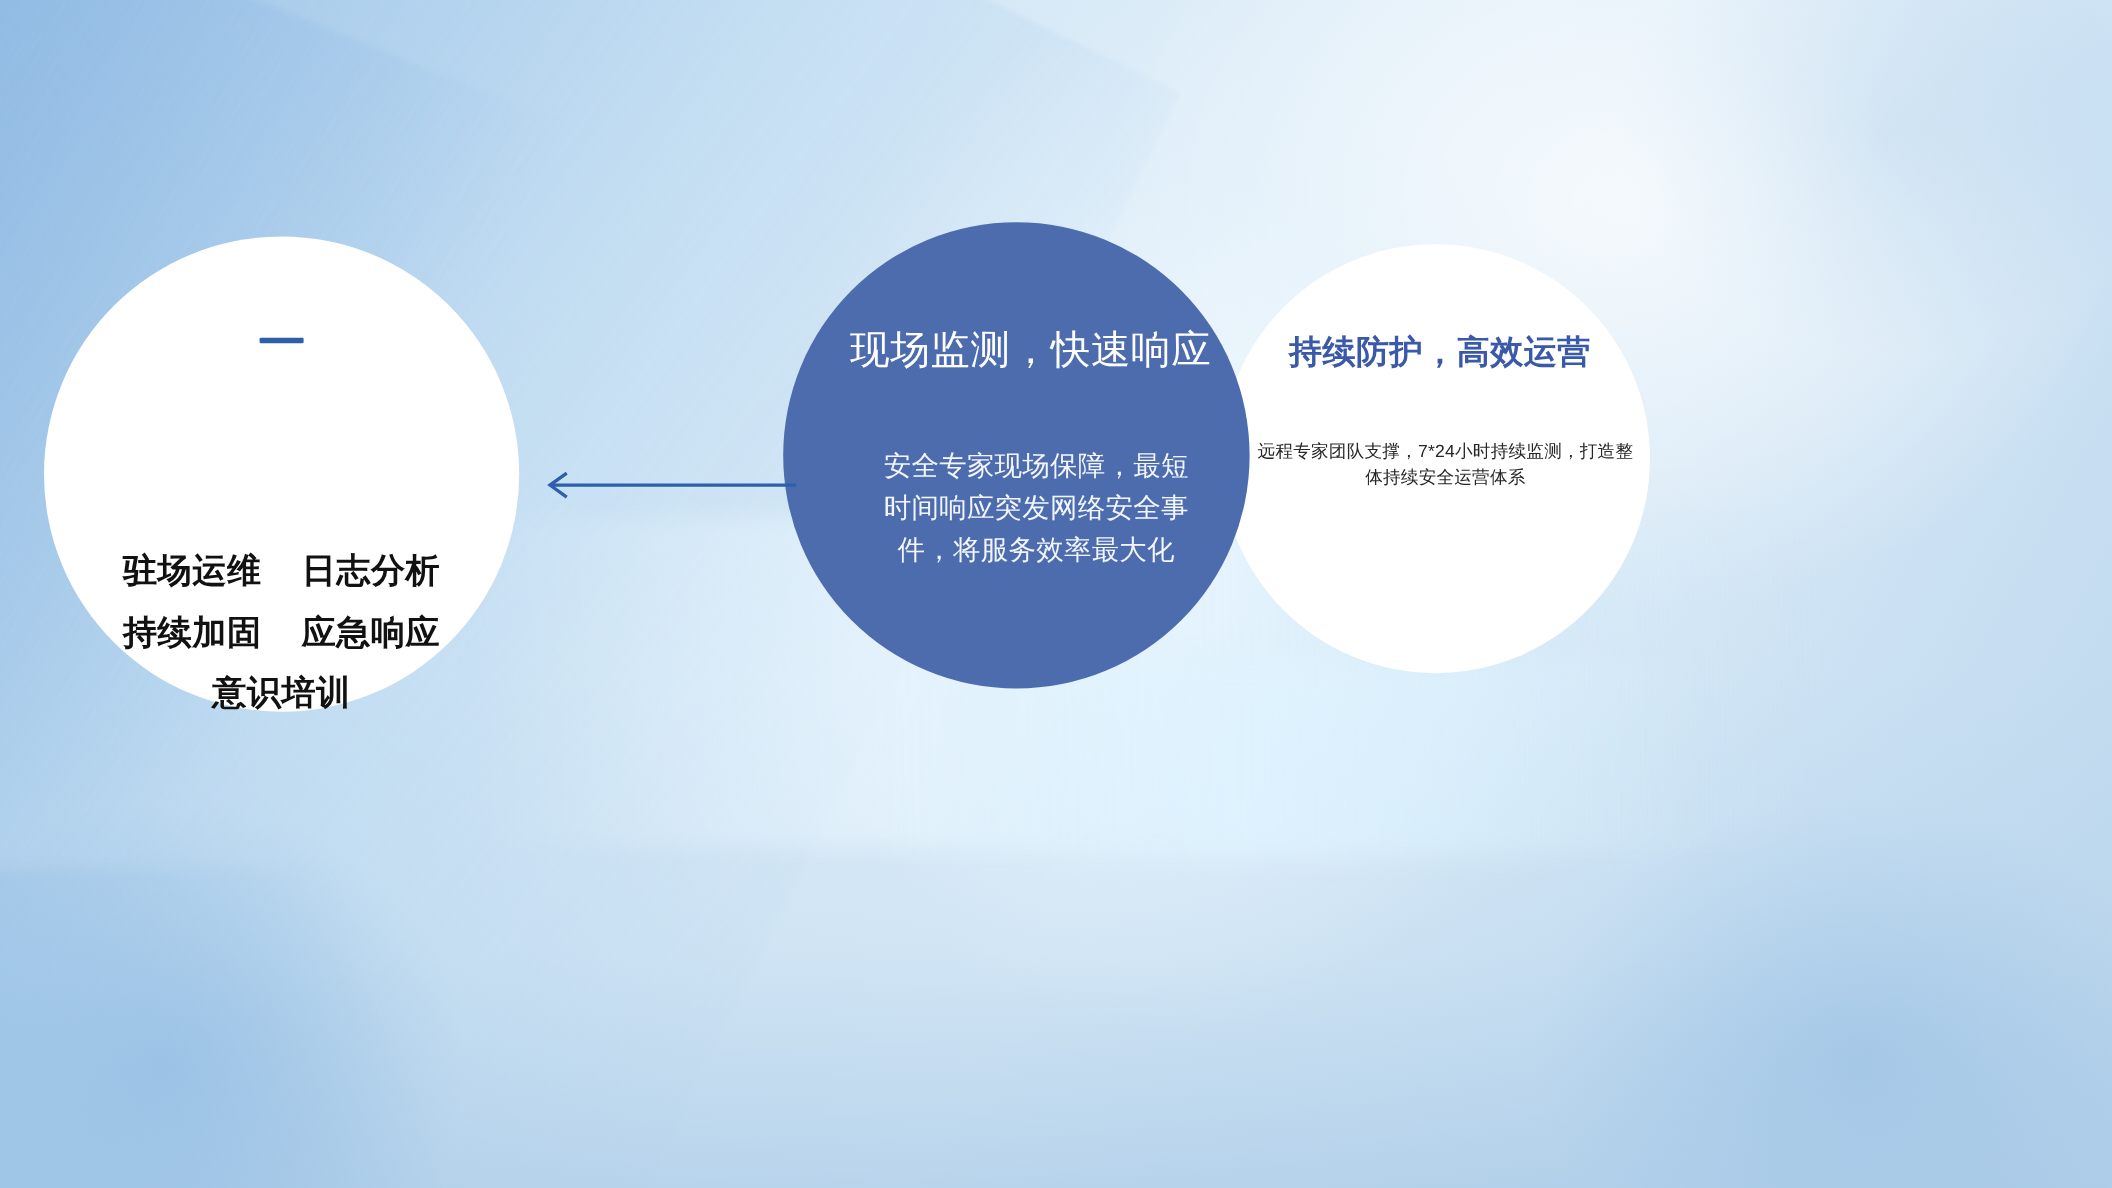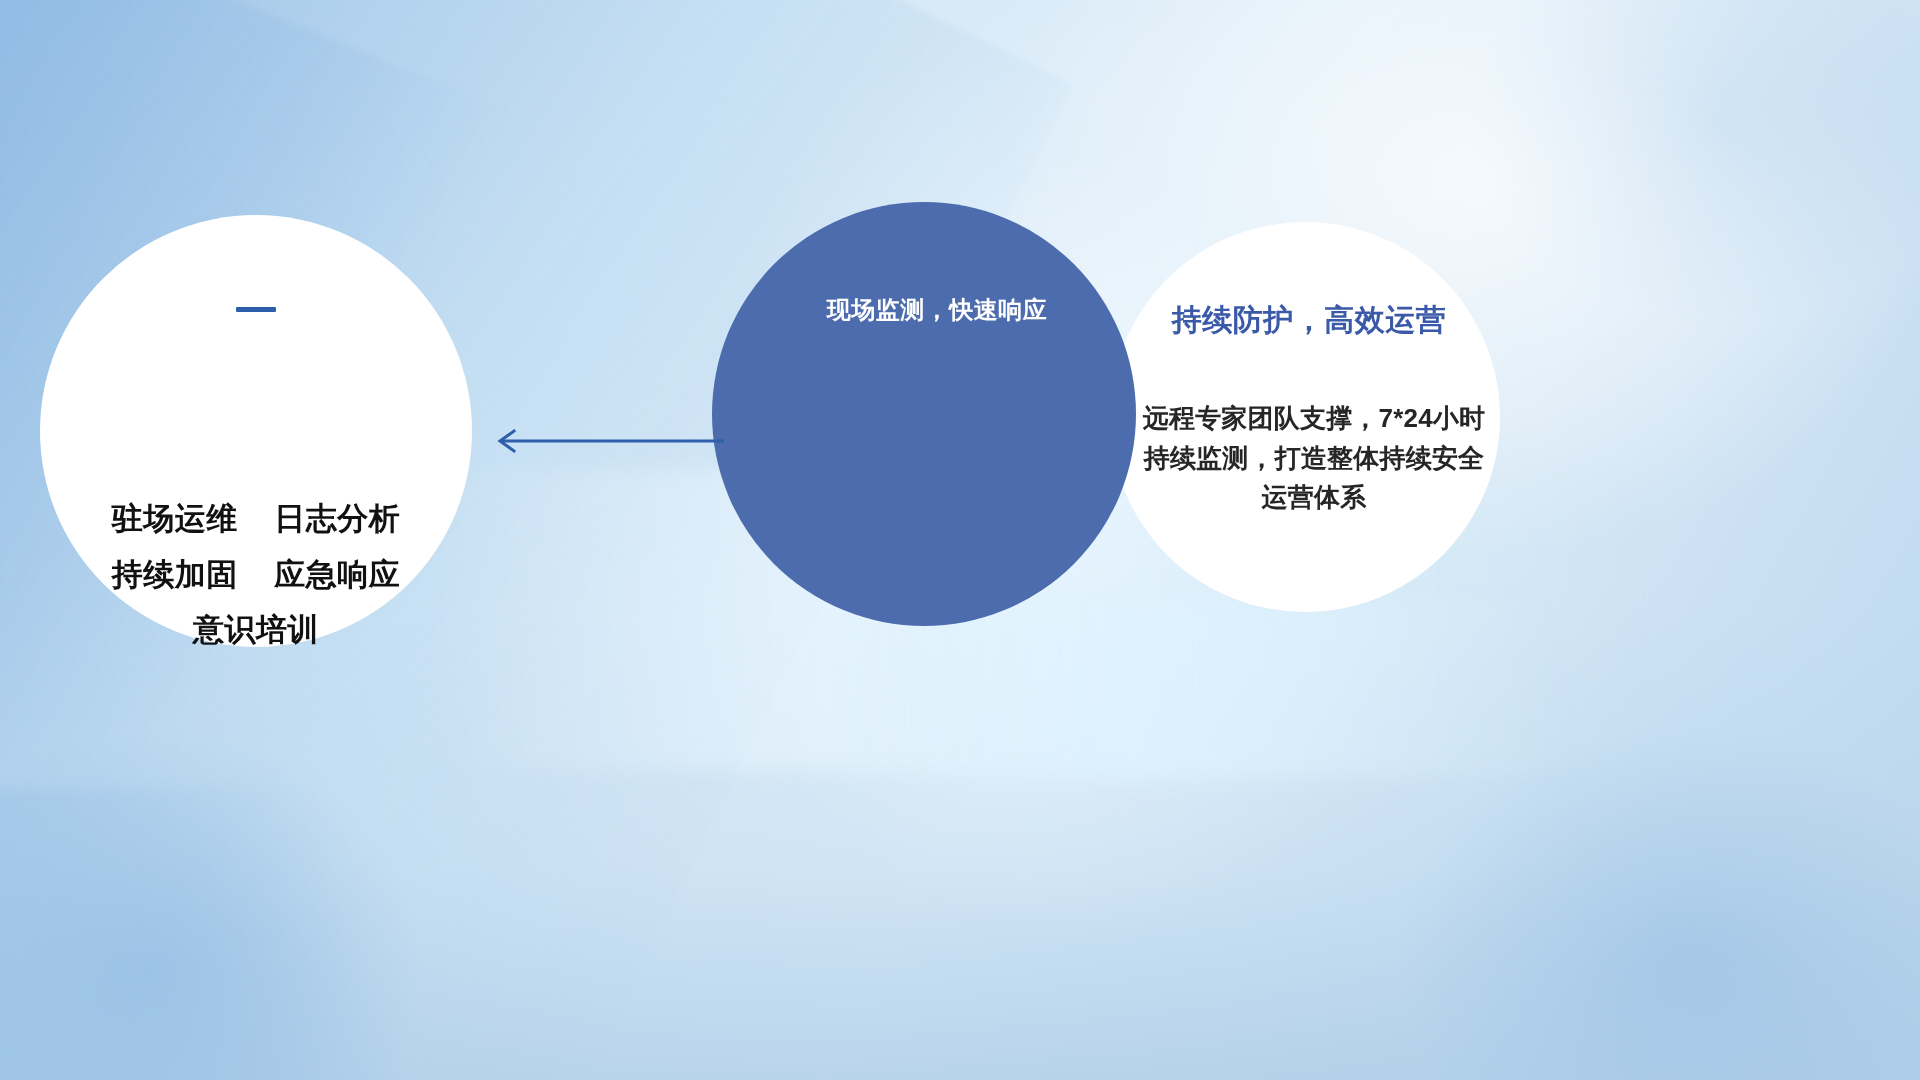--- a/index.html
+++ b/index.html
@@ -181,22 +181,22 @@
     background: #4c6cae;
     z-index: 3;
     display: flex;
     flex-direction: column;
     align-items: center;
     padding-top: 92px;
     box-sizing: border-box;
     overflow: hidden;
   }
   #mid-heading {
-    font-size: 24px;
-    font-weight: bold;
+    font-size: 36px;
+    font-weight: normal;
     color: #ffffff;
     letter-spacing: 0.5px;
     white-space: nowrap;
     margin-left: 26px;
   }
   #mid-body {
     margin-top: 62px;
     width: 300px;
     margin-left: 36px;
     font-size: 25px;
@@ -224,26 +224,25 @@
     font-weight: bold;
     color: #3a59a8;
     letter-spacing: 0.5px;
     white-space: nowrap;
     margin-left: 8px;
   }
   #right-body {
     margin-top: 58px;
     width: 352px;
     margin-left: 18px;
-    font-size: 26px;
+    font-size: 16px;
     line-height: 1.52;
     color: #262626;
     text-align: center;
     letter-spacing: 0.2px;
-    font-weight: bold;
   }
 
   
   #arrow {
     position: absolute;
     left: 488px;
     top: 425px;
     width: 236px;
     height: 32px;
     z-index: 4;
@@ -283,15 +282,16 @@
     </svg>
   </div>
 
   <div class="circle" id="circle-right">
     <div id="right-heading">持续防护，高效运营</div>
     <div id="right-body">远程专家团队支撑，7*24小时持续监测，打造整体持续安全运营体系</div>
   </div>
 
   <div class="circle" id="circle-mid">
     <div id="mid-heading">现场监测，快速响应</div>
+    <div id="mid-body">安全专家现场保障，最短时间响应突发网络安全事件，将服务效率最大化</div>
   </div>
 
 </div>
 
 </body></html>

